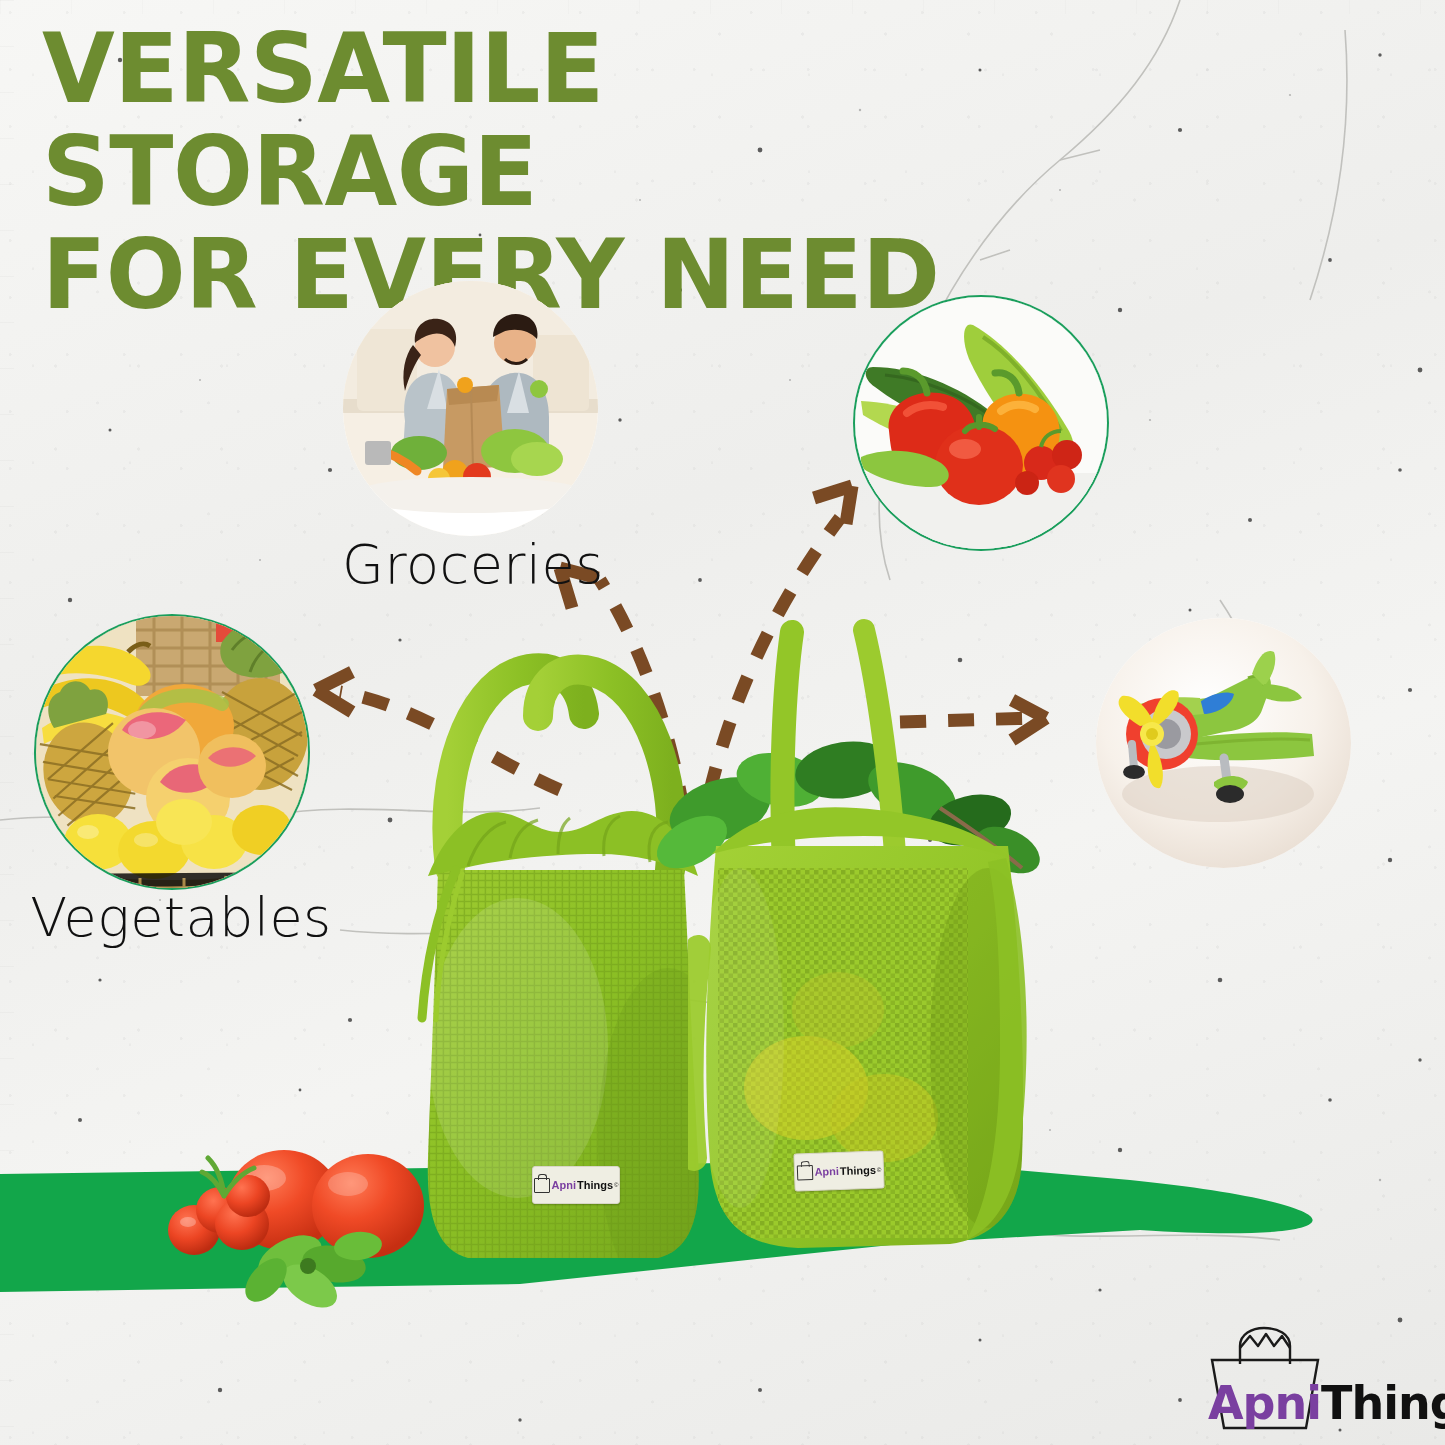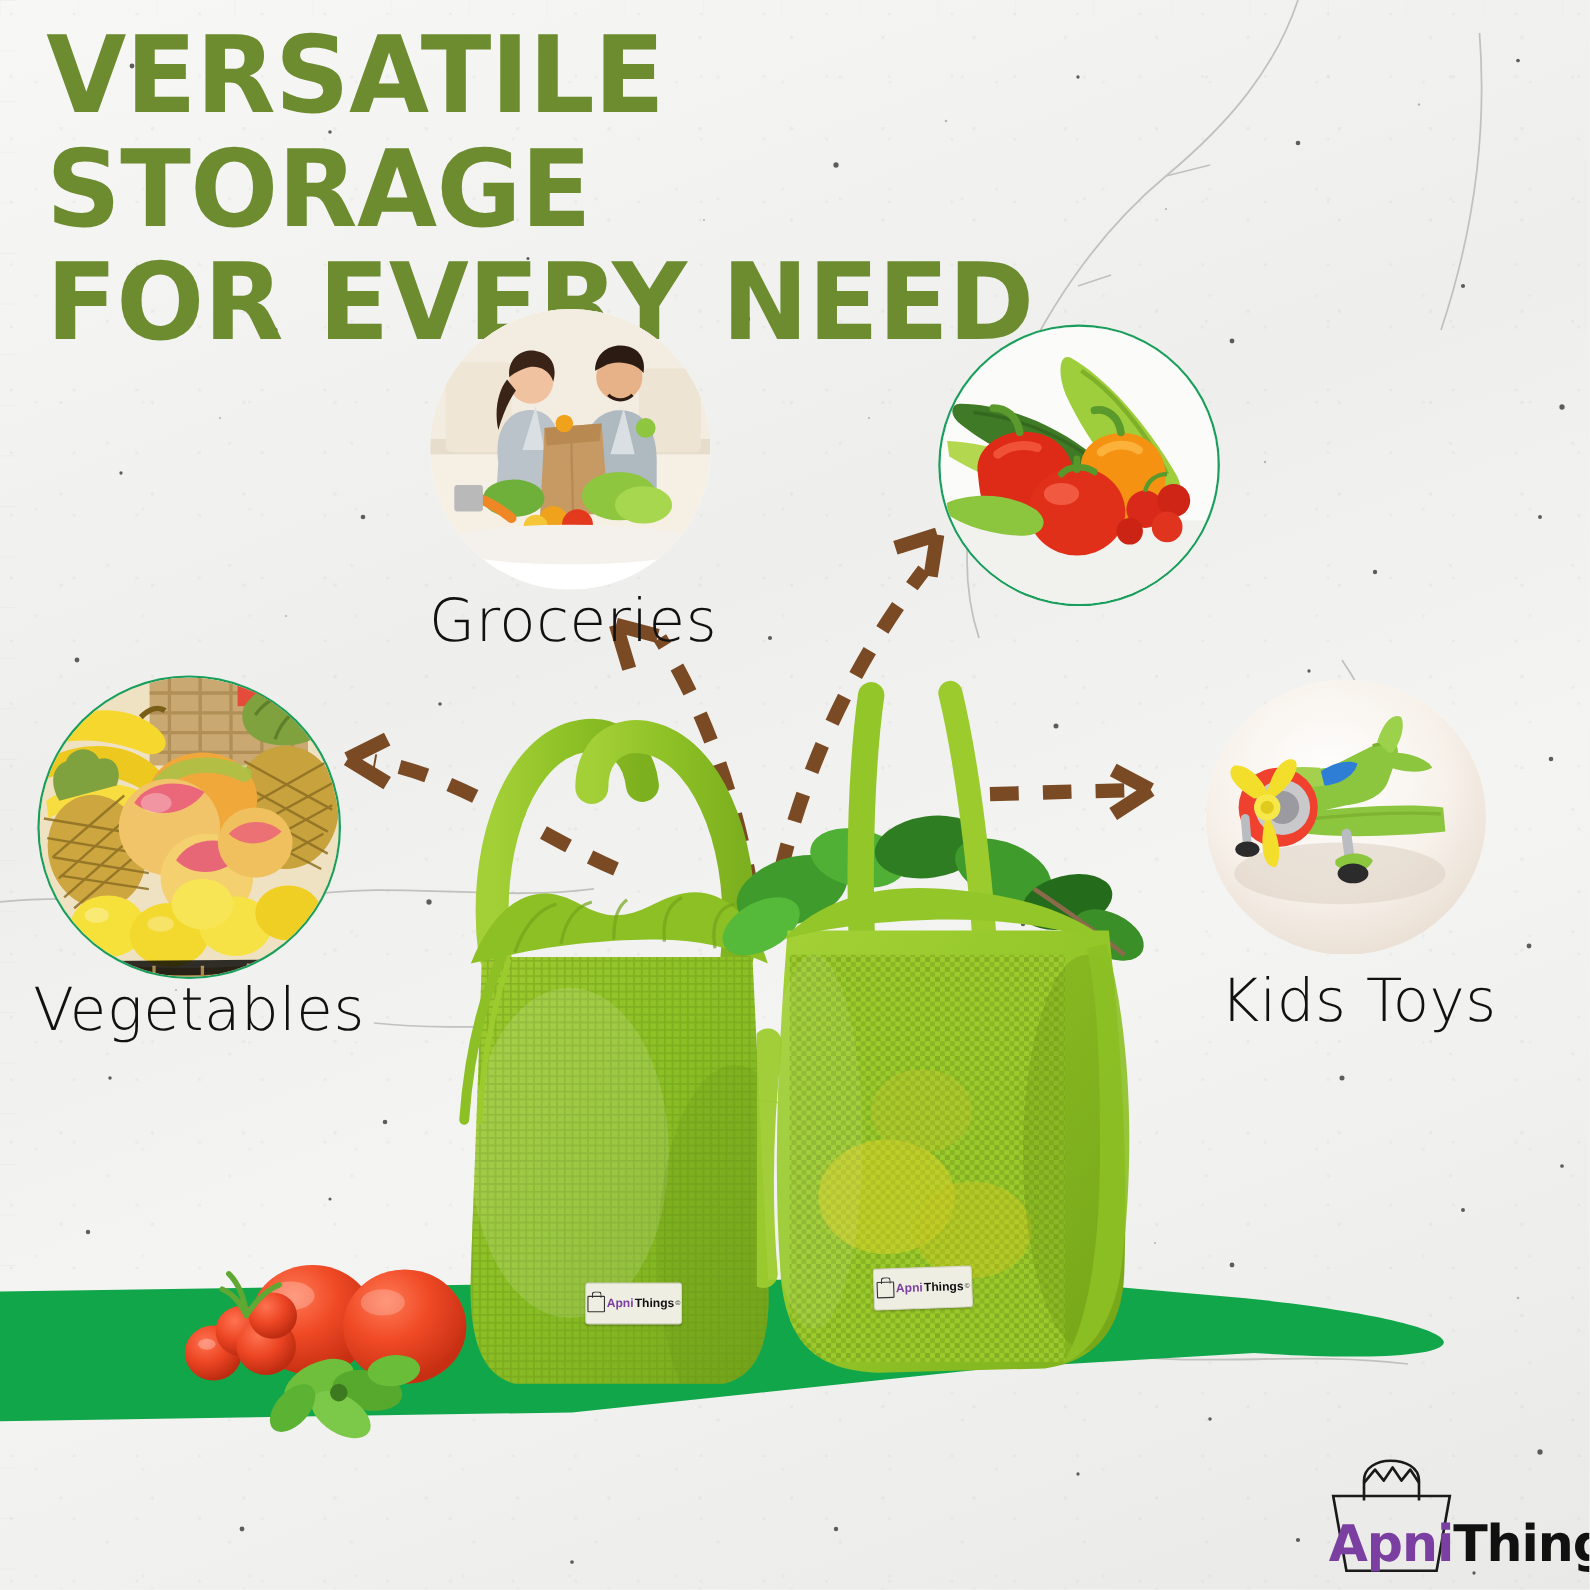--- a/index.html
+++ b/index.html
@@ -359,21 +359,21 @@
     <g>
       <ellipse cx="194" cy="130" rx="34" ry="19" fill="#6fbf3d" transform="rotate(-26 194 130)"></ellipse>
       <ellipse cx="238" cy="136" rx="32" ry="18" fill="#57a92d" transform="rotate(10 238 136)"></ellipse>
       <ellipse cx="214" cy="158" rx="30" ry="17" fill="#7cc94a" transform="rotate(32 214 158)"></ellipse>
       <ellipse cx="170" cy="152" rx="26" ry="15" fill="#5bb233" transform="rotate(-48 170 152)"></ellipse>
       <ellipse cx="262" cy="118" rx="24" ry="14" fill="#69bd39" transform="rotate(-6 262 118)"></ellipse>
       <circle cx="212" cy="138" r="8" fill="#3d7a1f"></circle>
     </g>
   </svg>
 
-  <div class="cat" style="left:343px;top:281px;width:260px;height:330px;margin-left:48px;">
+  <div class="cat" style="left:343px;top:281px;width:260px;height:330px;">
     <div class="disc" style="width:255px;height:255px;">
       <svg viewBox="0 0 255 255" style="width:255px;height:255px;display:block;">
         <rect width="255" height="255" fill="#f6efe4"></rect>
         <rect x="0" y="0" width="255" height="120" fill="#f3ece0"></rect>
         <rect x="0" y="118" width="255" height="14" fill="#e7ddcc"></rect>
         <rect x="14" y="48" width="60" height="82" rx="6" fill="#efe6d6"></rect>
         <rect x="190" y="54" width="56" height="76" rx="5" fill="#eee4d3"></rect>
 
         <g>
           <path d="M62 140 C58 110, 70 94, 88 92 C106 90, 118 104, 118 128 L118 170 L60 170 Z" fill="#b9c3c9"></path>
@@ -558,21 +558,20 @@
 
         <g>
           <path d="M128 140 L132 170" stroke="#b9bcc0" stroke-width="9" stroke-linecap="round"></path>
           <path d="M118 164 C128 156, 144 156, 152 164 C148 176, 128 178, 118 168 Z" fill="#8cc63f"></path>
           <ellipse cx="134" cy="176" rx="14" ry="9" fill="#2b2b2b"></ellipse>
           <path d="M36 126 L38 150" stroke="#b9bcc0" stroke-width="8" stroke-linecap="round"></path>
           <ellipse cx="38" cy="154" rx="11" ry="7" fill="#2b2b2b"></ellipse>
         </g>
       </svg>
     </div>
-    <div class="label" style="top:260px;left:calc(50% - 6px);">Kids Toys</div>
   </div>
 
   <div class="logo">
     <svg style="position:absolute;left:0;top:0;width:130px;height:112px;" viewBox="0 0 130 112">
       <path d="M12 38 L118 38 L106 106 L24 106 Z" fill="none" stroke="#1a1a1a" stroke-width="2.4"></path>
       <path d="M40 42 L40 24 C40 12, 52 6, 64 6 C78 6, 90 12, 90 24 L90 42" fill="none" stroke="#1a1a1a" stroke-width="2.4"></path>
       <path d="M40 26 L50 14 L58 24 L66 12 L74 24 L82 14 L90 26" fill="none" stroke="#1a1a1a" stroke-width="2.4" stroke-linejoin="round"></path>
     </svg>
     <div class="wordmark">
       <span class="w-apni">Apni</span><span class="w-things">Things</span>

